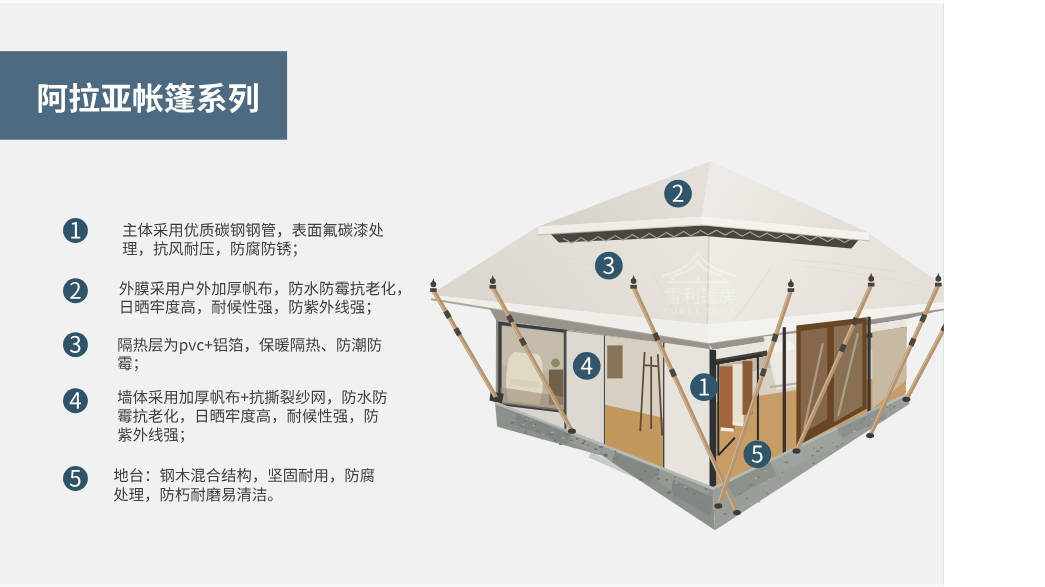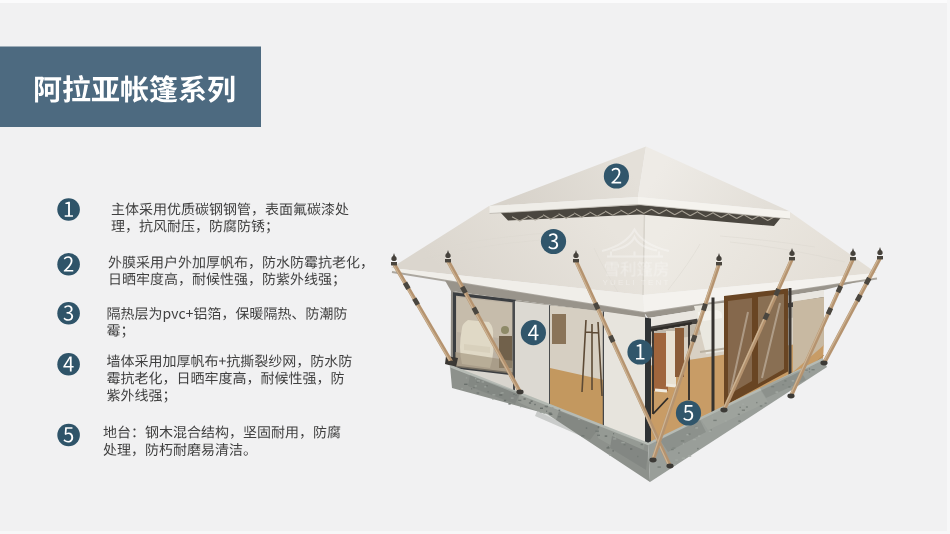--- a/index.html
+++ b/index.html
@@ -1,12 +1,12 @@
 <!DOCTYPE html>
-<html><head><meta charset="utf-8"><title>slide</title><style>html,body{margin:0;padding:0;background:#fff}#page{position:relative;width:950px;height:534px;background:#22c55e;overflow:hidden;font-family:"Liberation Sans",sans-serif}</style></head><body>
+<html><head><meta charset="utf-8"><title>slide</title><style>html,body{margin:0;padding:0;background:#fff}#page{position:relative;width:858px;height:534px;background:#22c55e;overflow:hidden;font-family:"Liberation Sans",sans-serif}</style></head><body>
 <div id="page">
 <svg width="950" height="534" viewBox="0 0 950 534" style="position:absolute;left:0;top:0">
 <defs>
 <linearGradient id="gml" gradientUnits="userSpaceOnUse" x1="470" y1="300" x2="580" y2="195">
           <stop offset="0" stop-color="#dbd6ce"></stop>
           <stop offset="1" stop-color="#e8e4dd"></stop>
         </linearGradient>
         <linearGradient id="gmr" gradientUnits="userSpaceOnUse" x1="810" y1="300" x2="690" y2="200">
           <stop offset="0" stop-color="#e4dfd7"></stop>
           <stop offset="1" stop-color="#eeebe5"></stop>

